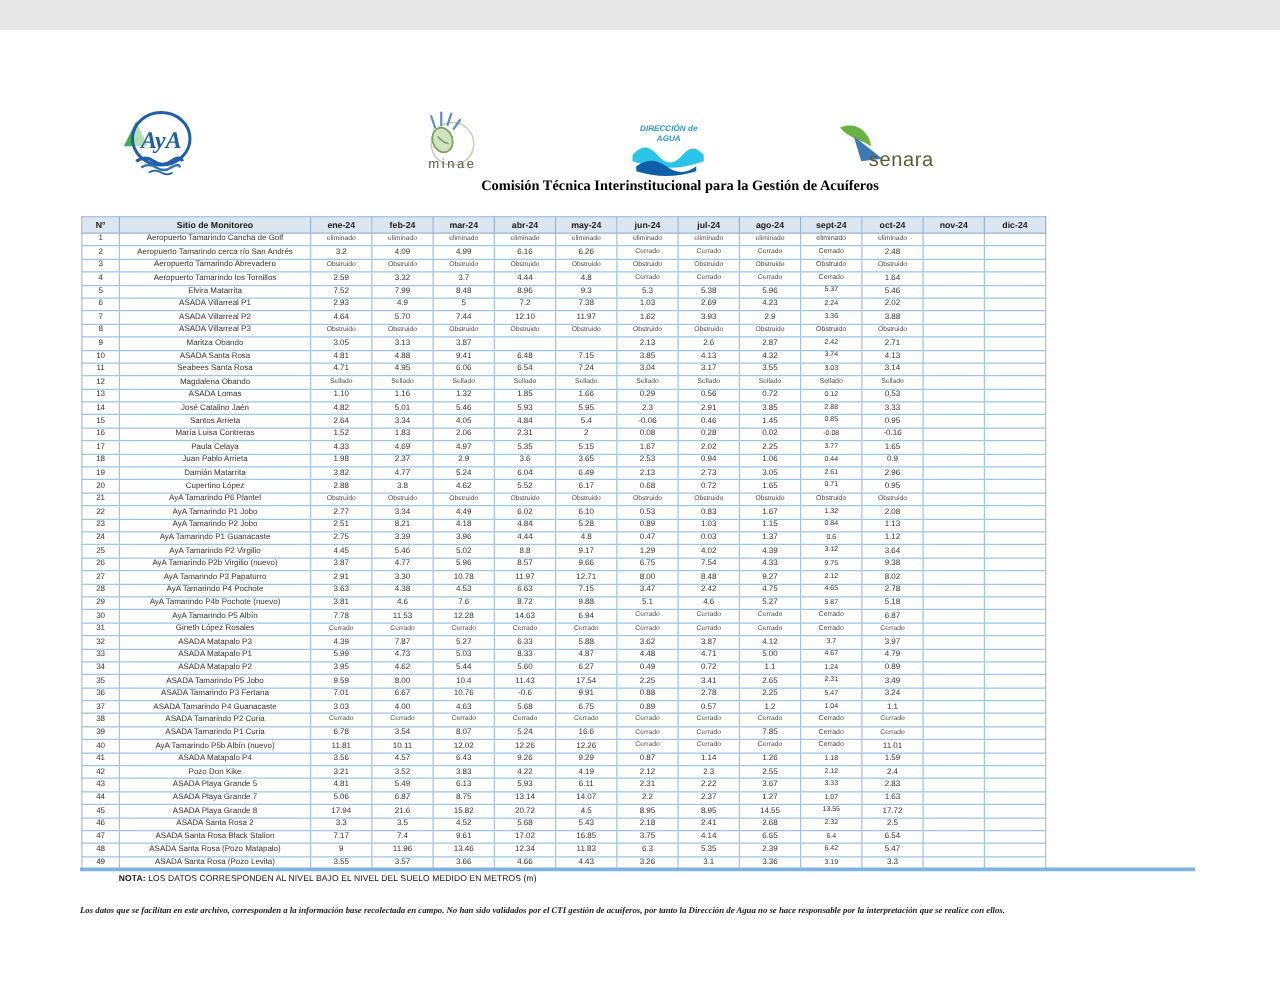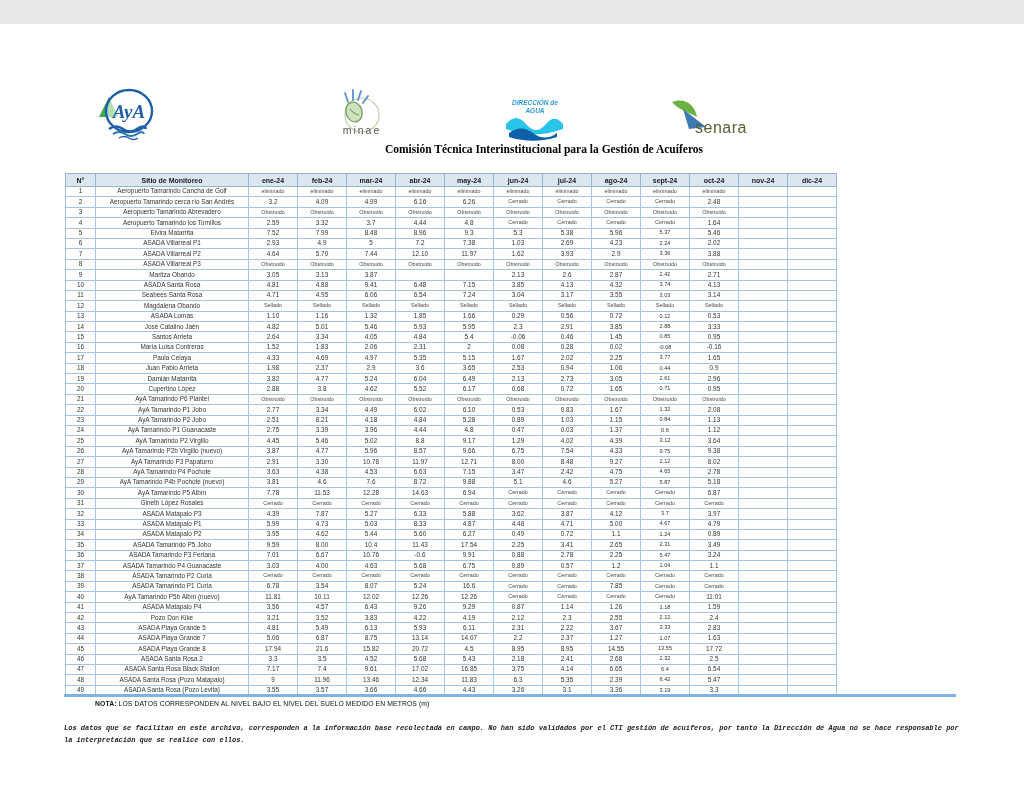--- a/index.html
+++ b/index.html
@@ -52,21 +52,21 @@
   }
 
   
   .nota {
     position:absolute; left:95px; top:676px;
     font-size:6.8px; color:#111; letter-spacing:0.1px;
   }
   .nota .nota-label { font-weight:bold; }
   .disclaimer {
     position:absolute; left:64px; top:698px; width:900px;
-    font-family:Liberation Mono, monospace;
+    font-family:Liberation Serif, serif;
     font-size:7px; font-style:italic; font-weight:bold; color:#1c1c1c;
     line-height:12px;
   }
 </style>
 </head>
 <body>
 
 <div class="page">
 
   <svg id="logo-aya" class="logo" width="58" height="56" viewBox="0 0 58 56">

